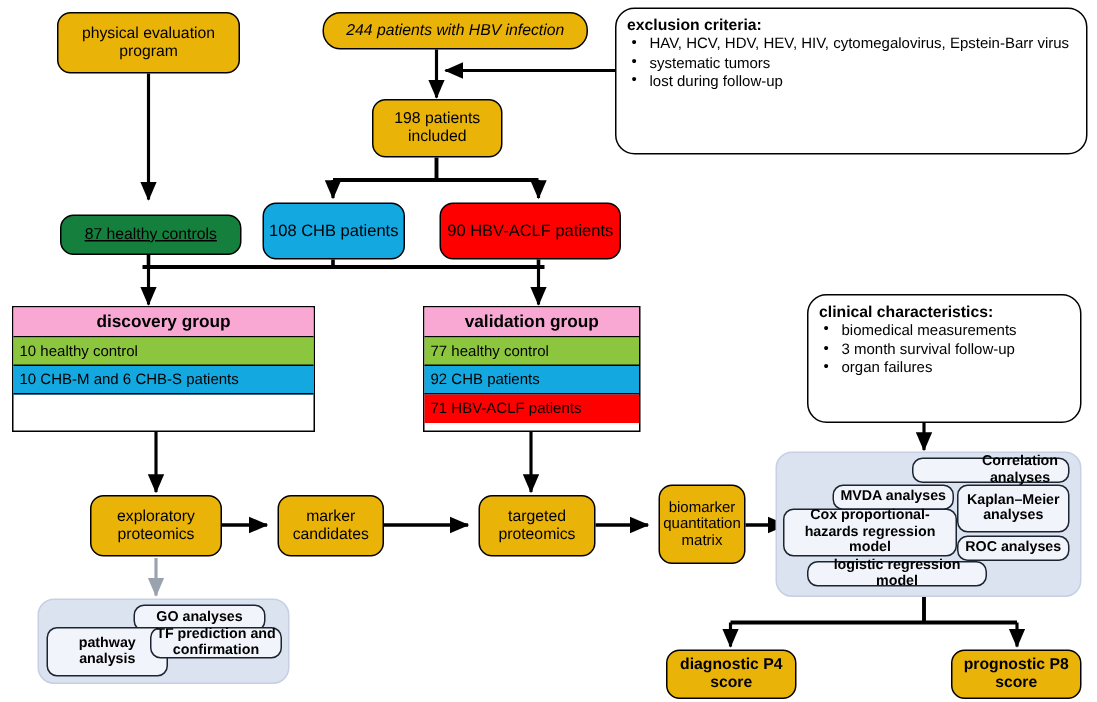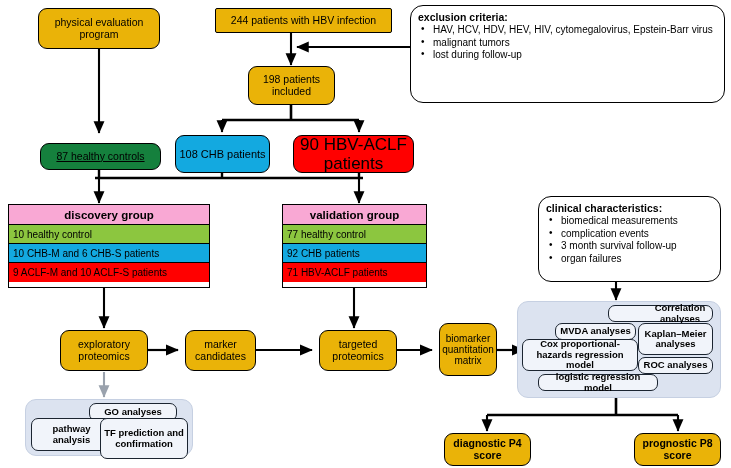--- a/index.html
+++ b/index.html
@@ -19,21 +19,21 @@
     text-align:center;
     color:#000;
     background:#eab308;
     border:1.6px solid #000;
     line-height:1.12;
     z-index:3;
   }
   .node span{display:block;padding:0 3px;}
 
   .rounded{border-radius:9px;}
-  .rounded-sm{border-radius:2px;}
+  .rounded-sm{border-radius:12px;font-style:italic;}
 
   .bold{font-weight:bold;}
 
   
   .green{background:#15803d;border:1.8px solid #000;text-decoration:underline;}
   .blue{background:#13A9E0;border:1.8px solid #000;}
   .red{background:#FF0000;border:1.8px solid #000;}
 
   
   .grp{position:absolute;box-sizing:border-box;border:1.8px solid #000;background:#fff;z-index:3;}
@@ -154,60 +154,58 @@
   </div>
 
   <div class="node rounded-sm" style="left:215px;top:8px;width:177px;height:25px;font-size:10.5px;">
     <span>244 patients with HBV infection</span>
   </div>
 
   <div class="callout" style="left:410px;top:5px;width:315px;height:98px;">
     <div class="ctitle">exclusion criteria:</div>
     <ul>
       <li>HAV, HCV, HDV, HEV, HIV, cytomegalovirus, Epstein-Barr virus</li>
-      <li>malignant tumors</li>
+      <li>systematic tumors</li>
       <li>lost during follow-up</li>
     </ul>
   </div>
 
   <div class="node rounded" style="left:248px;top:66px;width:87px;height:39px;font-size:10.5px;">
     <span>198 patients included</span>
   </div>
 
   <div class="node rounded green" style="left:40px;top:143px;width:121px;height:27px;font-size:10.5px;">
     <span>87 healthy controls</span>
   </div>
 
   <div class="node rounded blue" style="left:175px;top:135px;width:95px;height:38px;font-size:11px;">
     <span>108 CHB patients</span>
   </div>
 
-  <div class="node rounded red" style="left:293px;top:135px;width:121px;height:38px;font-size:17px;">
+  <div class="node rounded red" style="left:293px;top:135px;width:121px;height:38px;font-size:11px;">
     <span>90 HBV-ACLF patients</span>
   </div>
 
   <div class="grp" style="left:8px;top:204px;width:202px;height:84px;">
     <div class="row hdr">discovery group</div>
     <div class="row g">10 healthy control</div>
     <div class="row b">10 CHB-M and 6 CHB-S patients</div>
-    <div class="row r last">9 ACLF-M and 10 ACLF-S patients</div>
   </div>
 
   <div class="grp" style="left:282px;top:204px;width:145px;height:84px;">
     <div class="row hdr">validation group</div>
     <div class="row g">77 healthy control</div>
     <div class="row b">92 CHB patients</div>
     <div class="row r last">71 HBV-ACLF patients</div>
   </div>
 
   <div class="callout" style="left:538px;top:196px;width:183px;height:86px;">
     <div class="ctitle">clinical characteristics:</div>
     <ul>
       <li>biomedical measurements</li>
-      <li>complication events</li>
       <li>3 month survival follow-up</li>
       <li>organ failures</li>
     </ul>
   </div>
 
   <div class="node rounded" style="left:60px;top:330px;width:88px;height:41px;font-size:10.5px;">
     <span>exploratory proteomics</span>
   </div>
 
   <div class="node rounded" style="left:185px;top:330px;width:71px;height:41px;font-size:10.5px;">
@@ -222,21 +220,21 @@
     <span>biomarker quantitation matrix</span>
   </div>
 
   <div class="panel" style="left:25px;top:399px;width:168px;height:57px;"></div>
   <div class="chip bold" style="left:89px;top:403px;width:88px;height:18px;">
     <span>GO analyses</span>
   </div>
   <div class="chip bold" style="left:31px;top:418px;width:81px;height:33px;">
     <span>pathway analysis</span>
   </div>
-  <div class="chip bold" style="left:100px;top:418px;width:88px;height:41px;">
+  <div class="chip bold" style="left:100px;top:418px;width:88px;height:21px;">
     <span>TF prediction and confirmation</span>
   </div>
 
   <div class="panel" style="left:517px;top:301px;width:204px;height:97px;"></div>
   <div class="chip bold" style="left:608px;top:305px;width:105px;height:17px;padding-left:39px;">
     <span>Correlation analyses</span>
   </div>
   <div class="chip bold" style="left:638px;top:323px;width:75px;height:32px;">
     <span>Kaplan–Meier analyses</span>
   </div>

